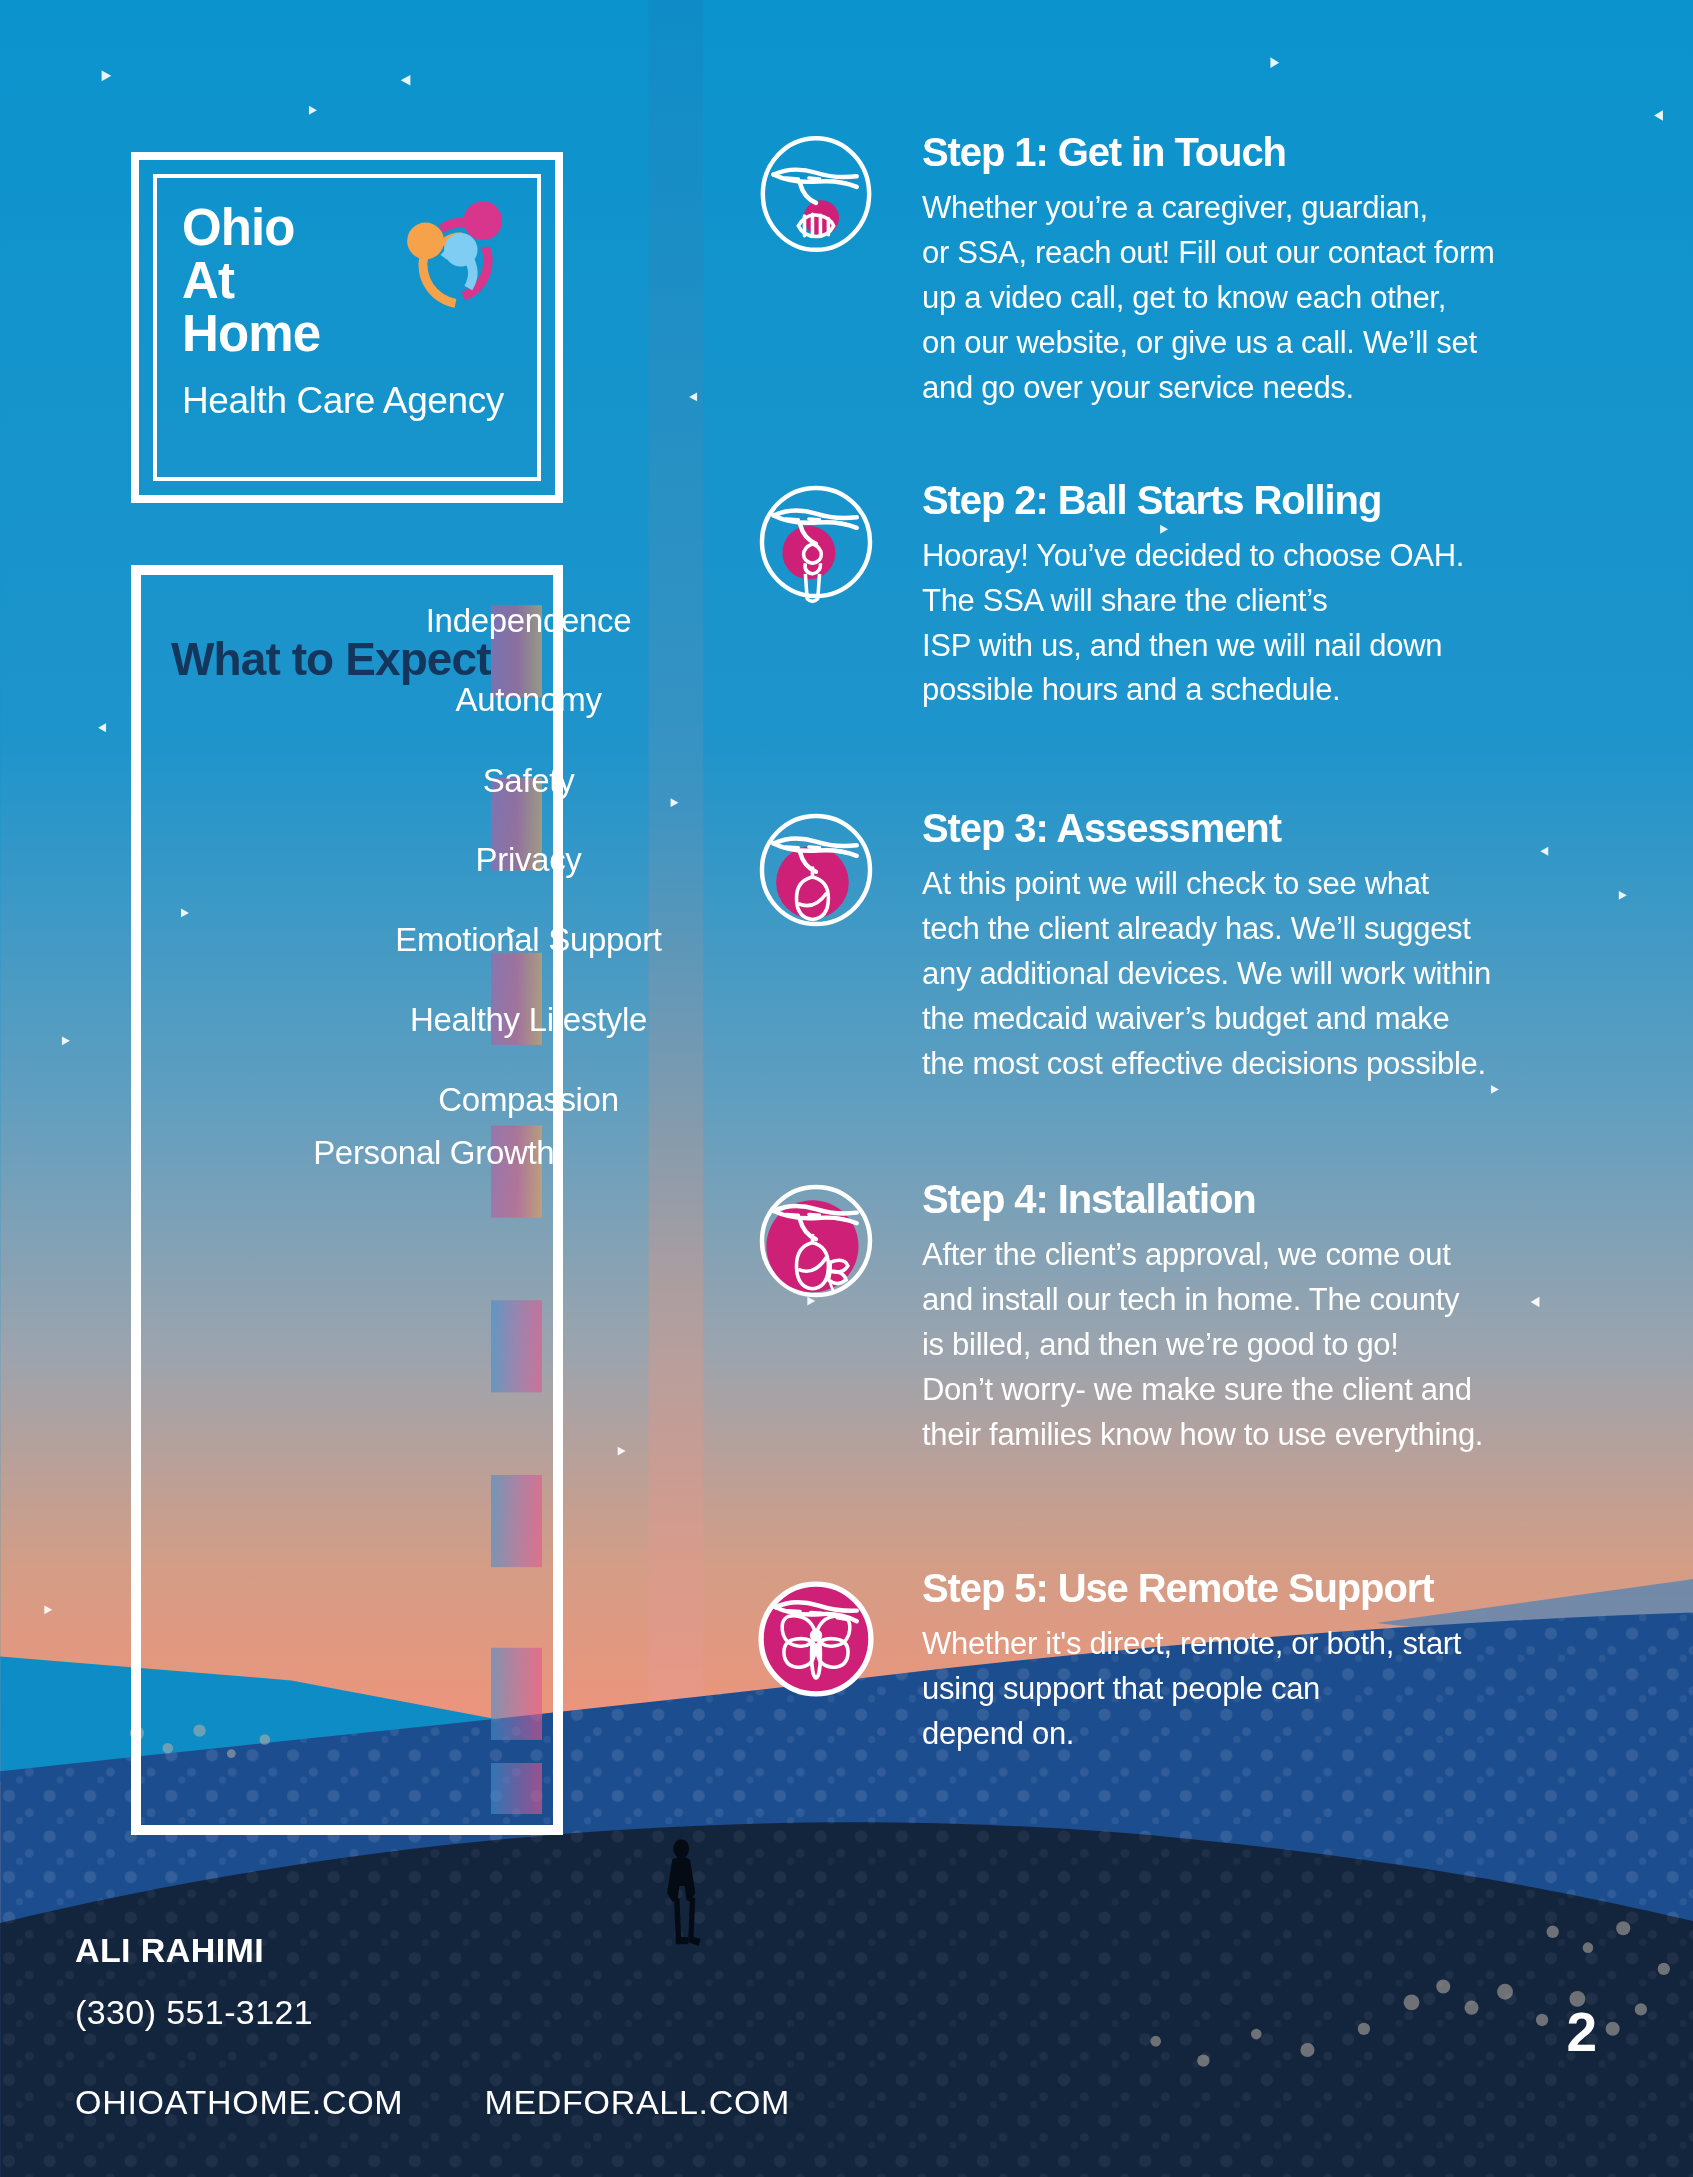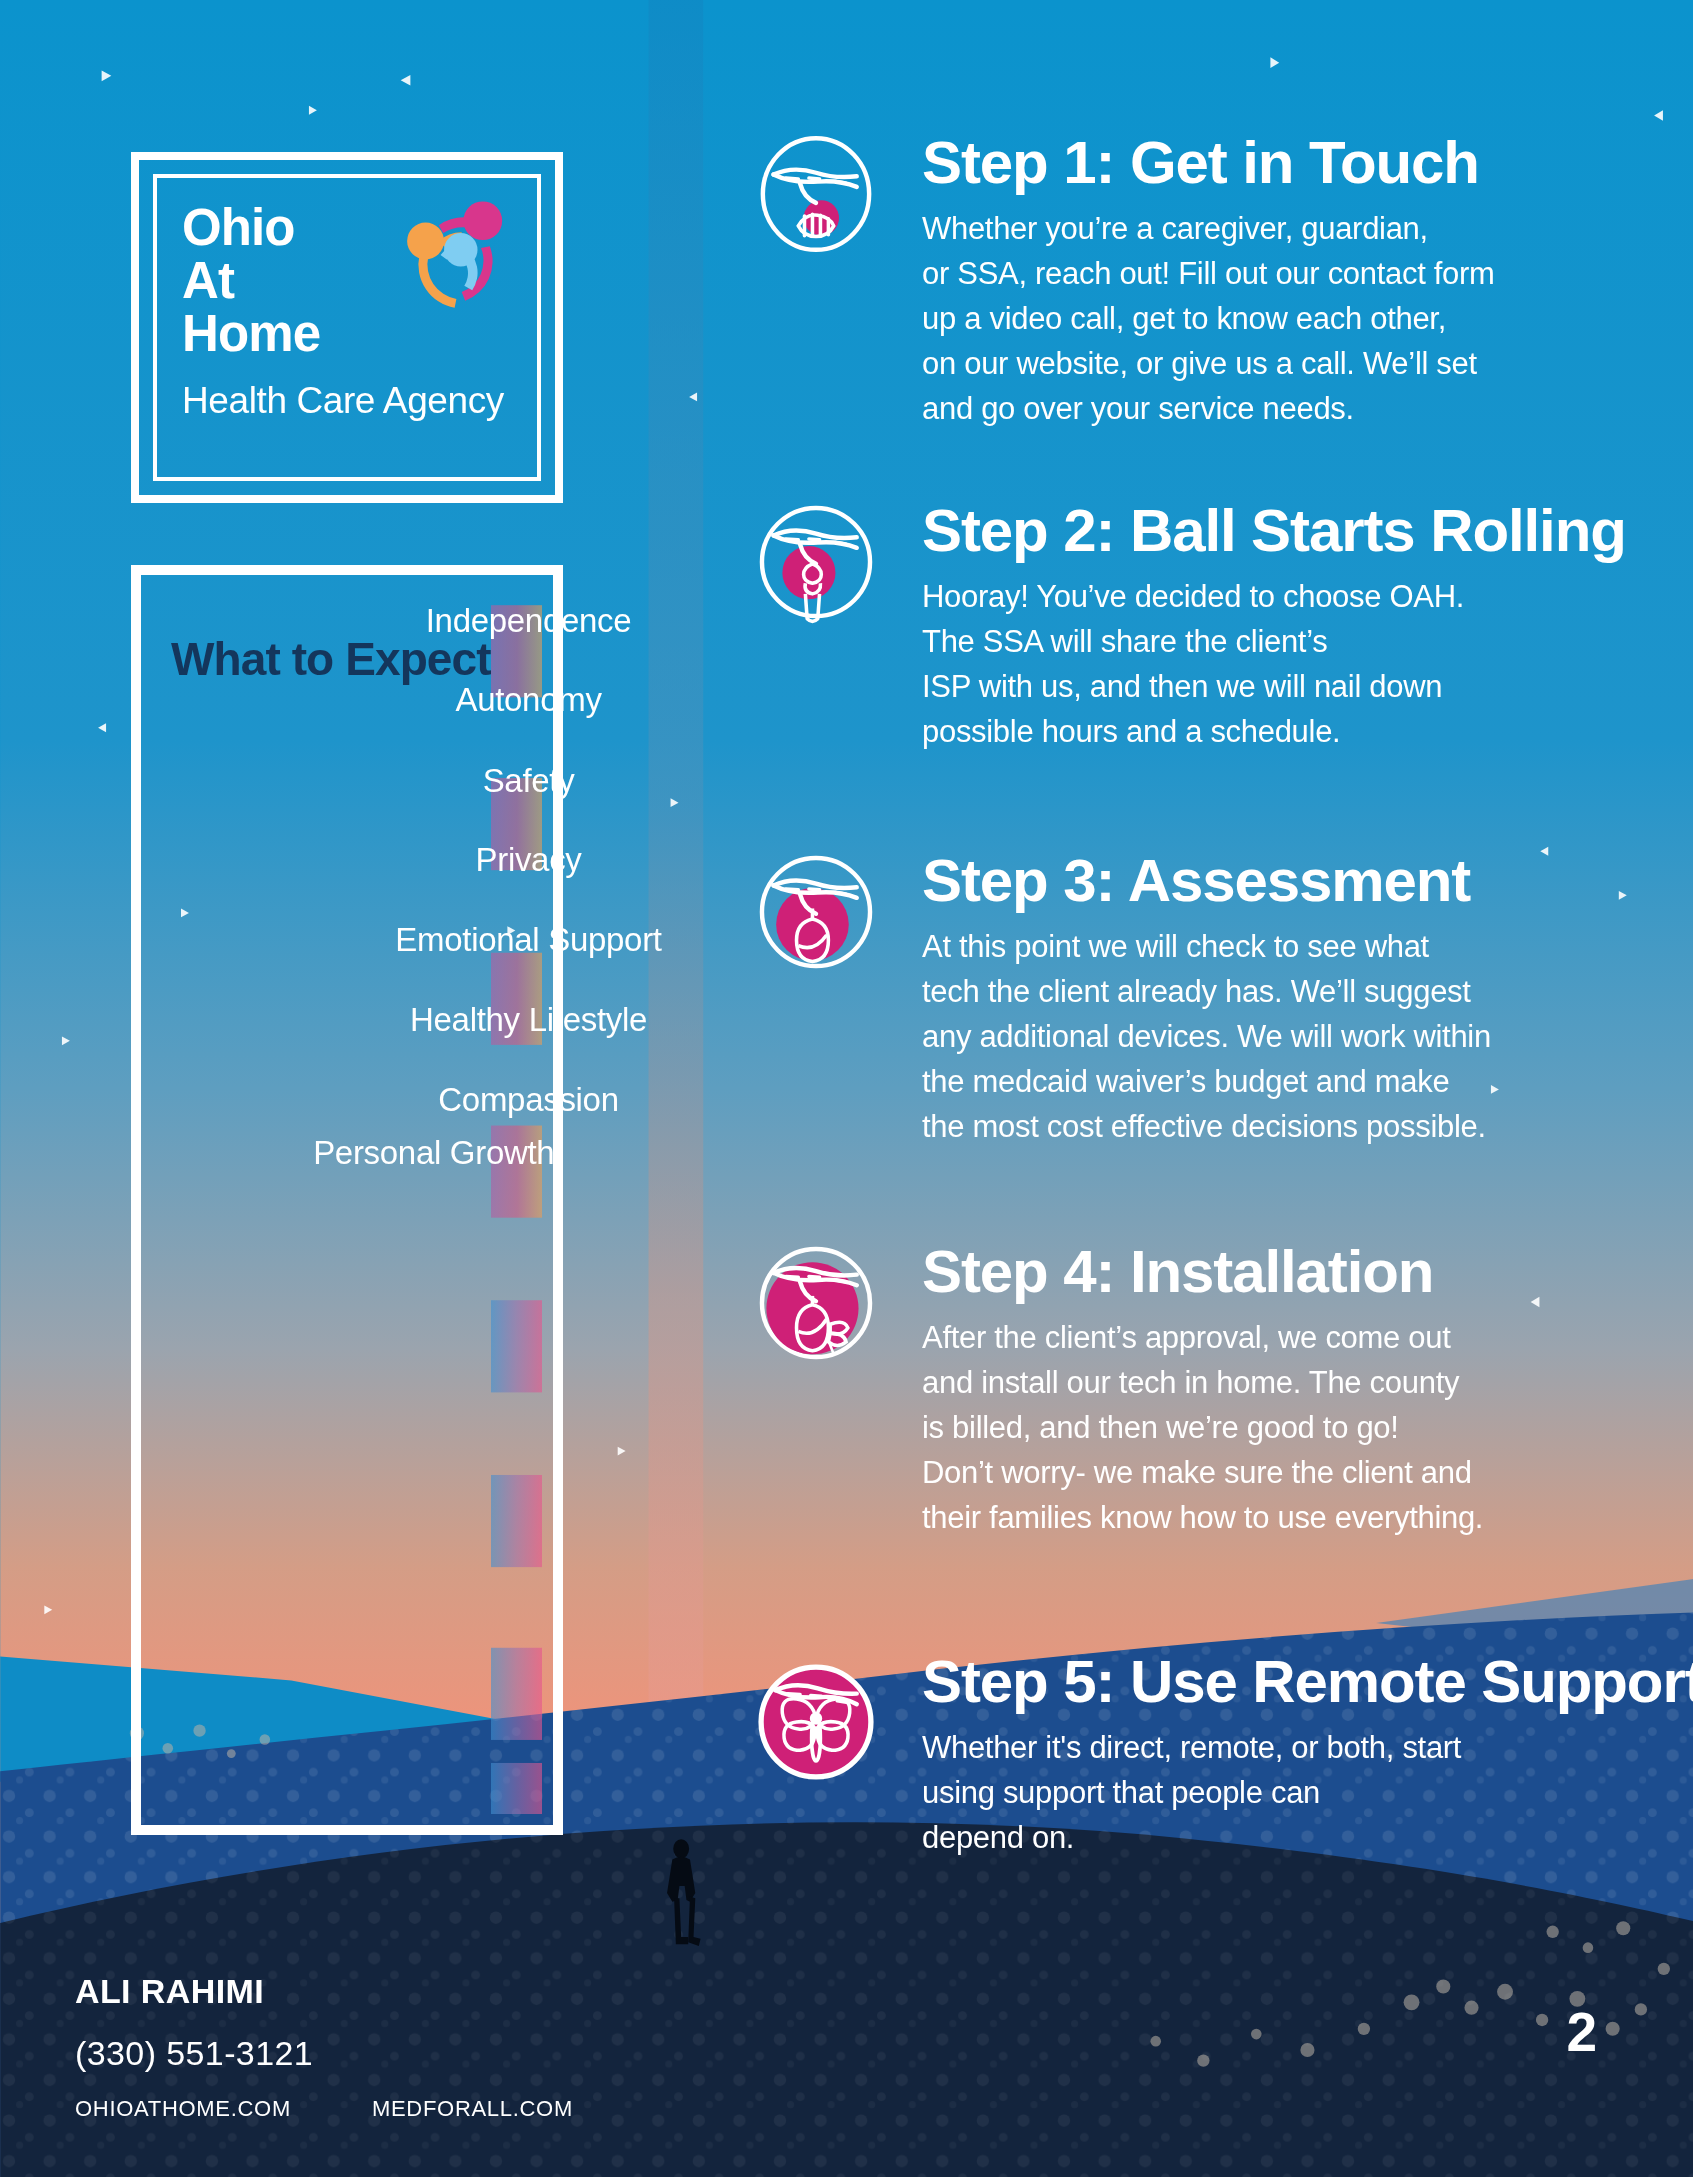--- a/index.html
+++ b/index.html
@@ -66,37 +66,37 @@
   .bar span{ position:relative; z-index:2; }
 
   
   .steps{ position:absolute; left:754px; top:0; width:940px; z-index:6; }
   .step{ position:relative; }
   .step-icon{
     position:absolute; left:0; top:0; width:124px; height:124px;
   }
   .step-body{ margin-left:168px; }
   .step-title{
-    color:#ffffff; font-weight:bold; font-size:60px; letter-spacing:-1.1px;
+    color:#ffffff; font-weight:bold; font-size:40px; letter-spacing:-1.1px;
     line-height:1.04; margin-bottom:12.4px; white-space:nowrap;
   }
   .step-text{
     color:#ffffff; font-size:31px; line-height:1.45; letter-spacing:-0.3px;
   }
   .step-text div{ white-space:nowrap; }
 
   
   .footer{ position:absolute; left:75px; bottom:55px; z-index:7; }
   .ft-name{
     color:#fff; font-weight:bold; font-size:34px; letter-spacing:0.4px;
     margin-bottom:23px;
   }
   .ft-phone{ color:#fff; font-size:34px; letter-spacing:0.4px; margin-bottom:23px; }
   .ft-sites{ display:flex; gap:81px; align-items:baseline; }
-  .ft-site{ color:#fff; font-size:22px; letter-spacing:0.7px; }
+  .ft-site{ color:#fff; font-size:34px; letter-spacing:0.7px;margin-top:28px; }
   .page-num{
     position:absolute; right:97px; bottom:113px; z-index:7;
     color:#fff; font-weight:bold; font-size:55px;
   }
 </style>
 </head>
 <body>
 
 <div id="bg">
 <svg viewBox="0 0 1920 2468" xmlns="http://www.w3.org/2000/svg">

